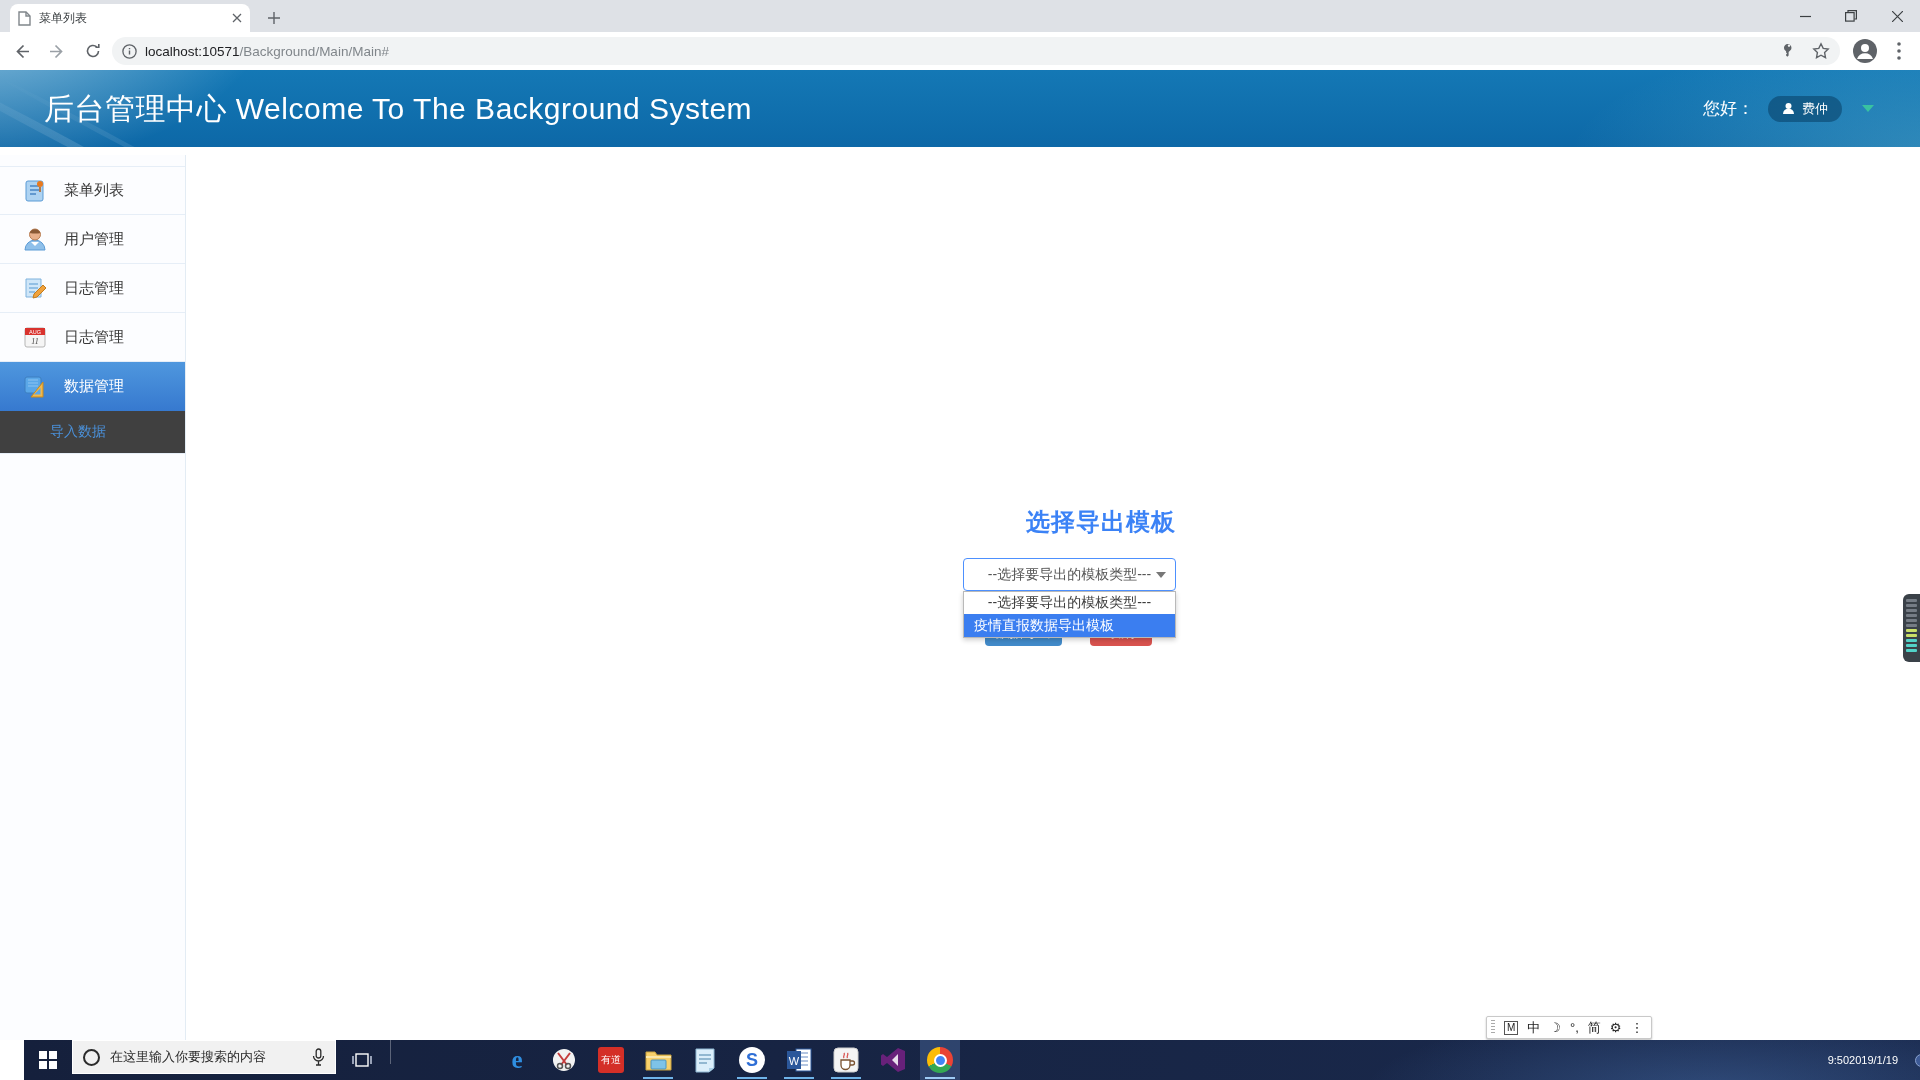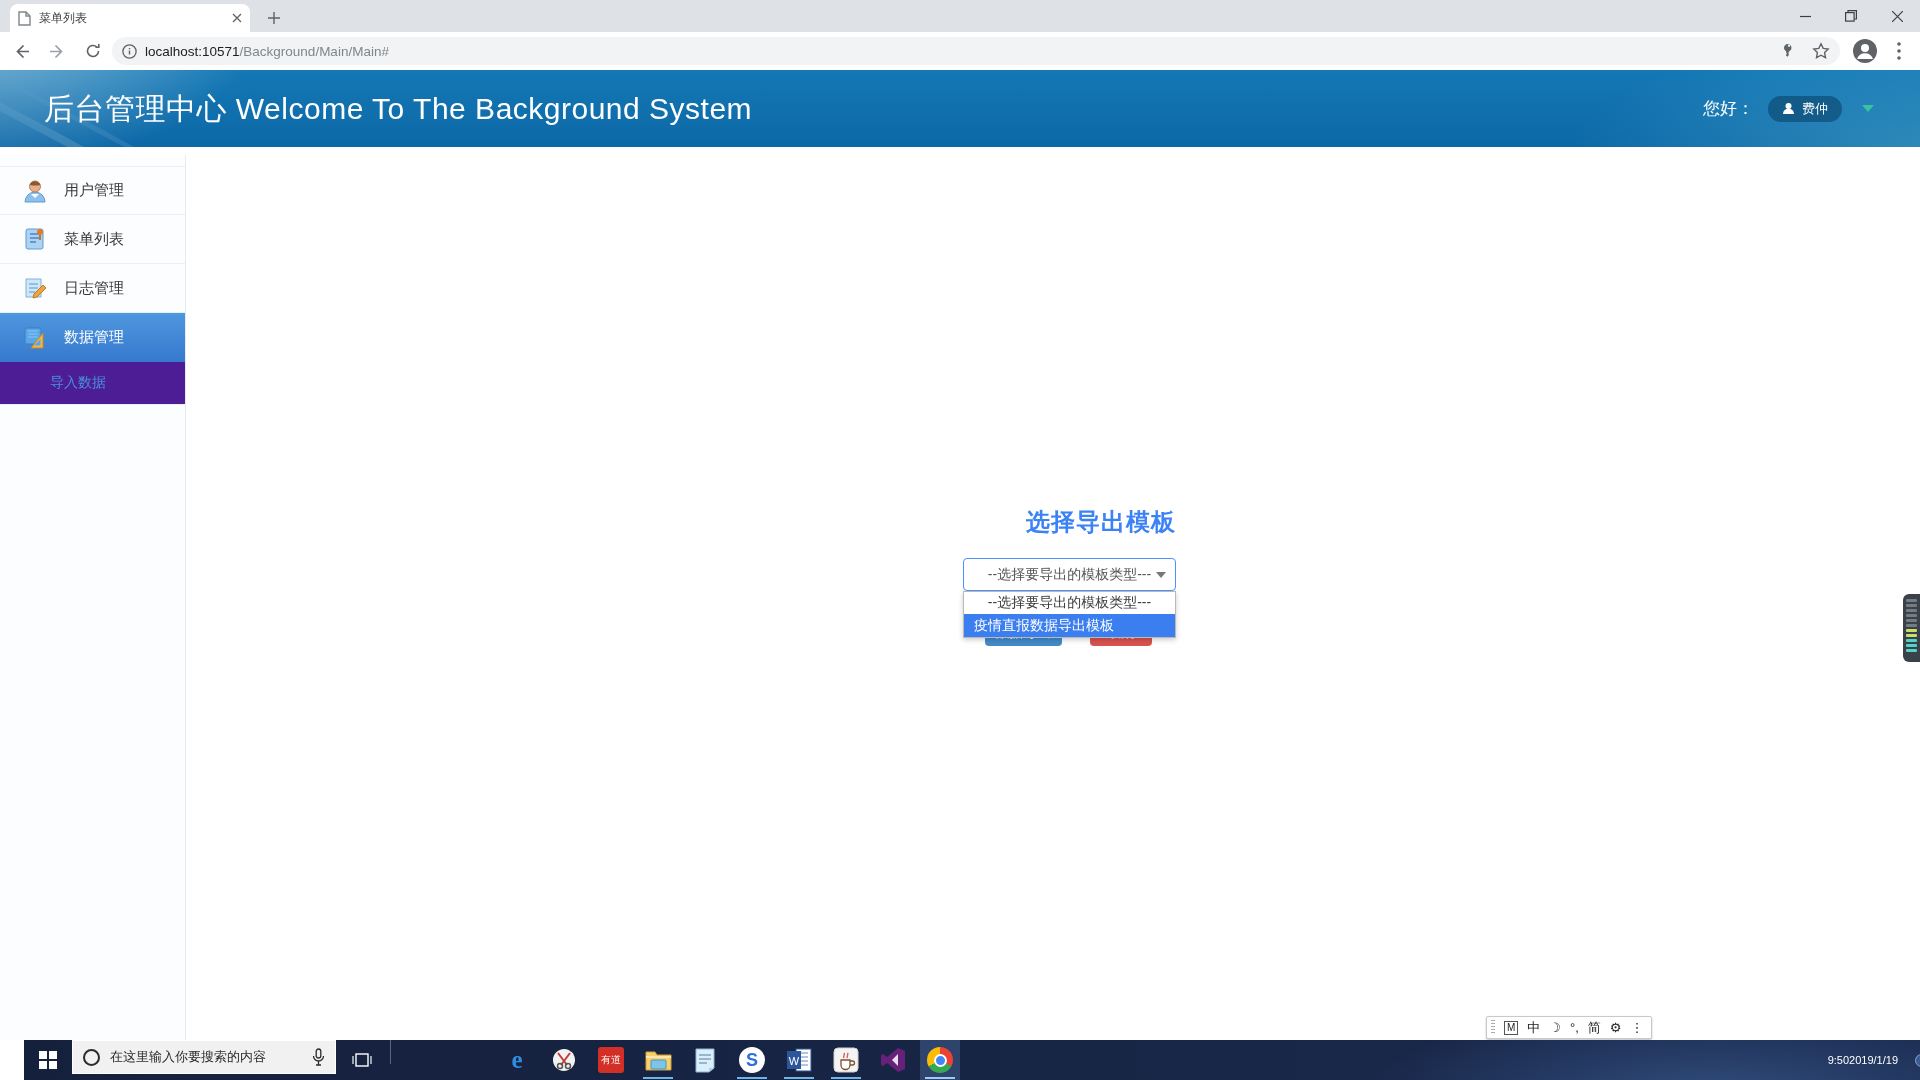--- a/index.html
+++ b/index.html
@@ -46,21 +46,21 @@
   .caret-down { width:0; height:0; border-left:6px solid transparent; border-right:6px solid transparent;
                 border-top:7px solid #39c2a1; margin-left:6px; }
 
   
   .sidebar { position:absolute; left:0; top:155px; width:186px; height:885px; background:#fcfdff;
              border-right:1px solid #e3ecf4; padding-top:11px; }
   .side-item { height:49px; display:flex; align-items:center; gap:16px; padding-left:22px;
                border-bottom:1px solid #e6eef7; font-size:15px; color:#3a3a3a; cursor:default; }
   .side-item:first-child { border-top:1px solid #e6eef7; }
   .side-item.selected { background:linear-gradient(#4f97de,#3679cf); color:#fff; border-bottom:none; }
-  .side-sub { height:43px; display:flex; align-items:center; padding-left:50px; background:#4c1d95;
+  .side-sub { height:43px; display:flex; align-items:center; padding-left:50px; background:#404040;
               border-bottom:1px solid #e6eef7; font-size:14px; color:#4a90d9; }
   .sicon { width:26px; height:26px; position:relative; flex:none; }
 
   
   .form-col { position:absolute; left:963px; top:506px; width:213px; }
   .page-heading { text-align:right; font-size:24px; font-weight:bold; color:#3b82f6; letter-spacing:1px; }
   .select-box { position:relative; margin-top:20px; height:33px; border:1px solid #4d90fe; border-radius:4px;
                 background:#fff; display:flex; align-items:center; justify-content:center;
                 font-size:14px; color:#555; z-index:6; }
   .select-box .sel-arrow { position:absolute; right:9px; top:13px; width:0; height:0;
@@ -230,52 +230,63 @@
       </span>
       <span class="caret-down"></span>
     </div>
   </div>
 
   <div class="sidebar">
 
     <div class="side-item">
       <span class="sicon">
         <svg width="26" height="26" viewBox="0 0 26 26">
+            <rect x="4" y="3" width="17" height="20" rx="2" fill="#aed3f2" stroke="#5b9bd5"></rect>
+            <path d="M8 8h9M8 12h9M8 16h6" stroke="#4a86c5" stroke-width="1.6"></path>
+            <circle cx="18" cy="6" r="3" fill="#e87a1e"></circle>
+            <path d="M18 9v5" stroke="#b55a10" stroke-width="1.5"></path>
+          </svg>
+      </span>
+      <span>菜单列表</span>
+    </div>
+
+    <div class="side-item">
+      <span class="sicon">
+        <svg width="26" height="26" viewBox="0 0 26 26">
             <path d="M3 24a10 10 0 0 1 20 0z" fill="#8fc0ea" stroke="#5b9bd5"></path>
             <path d="M9 16l4 4 4-4" fill="#fff"></path>
             <circle cx="13" cy="8.5" r="5.5" fill="#e8b08a" stroke="#b97e52"></circle>
             <path d="M7.8 7a5.5 5.5 0 0 1 10.4 0c-2 .8-7 .8-10.4 0z" fill="#8a5a35"></path>
           </svg>
       </span>
       <span>用户管理</span>
-    </div>
-
-    <div class="side-item">
-      <span class="sicon">
-        <svg width="26" height="26" viewBox="0 0 26 26">
-            <rect x="4" y="3" width="17" height="20" rx="2" fill="#aed3f2" stroke="#5b9bd5"></rect>
-            <path d="M8 8h9M8 12h9M8 16h6" stroke="#4a86c5" stroke-width="1.6"></path>
-            <circle cx="18" cy="6" r="3" fill="#e87a1e"></circle>
-            <path d="M18 9v5" stroke="#b55a10" stroke-width="1.5"></path>
-          </svg>
-      </span>
-      <span>菜单列表</span>
     </div>
 
     <div class="side-item">
       <span class="sicon">
         <svg width="26" height="26" viewBox="0 0 26 26">
             <path d="M4 4h15v18H4z" fill="#cfe6f8" stroke="#7fb2dd"></path>
             <path d="M7 9h9M7 13h9M7 17h6" stroke="#7fb2dd" stroke-width="1.4"></path>
             <path d="M12 19l9-9 3 3-9 9-4 1z" fill="#f0a23c" stroke="#c27c1d"></path>
           </svg>
       </span>
       <span>日志管理</span>
     </div>
 
+    <div class="side-item">
+      <span class="sicon">
+        <svg width="26" height="26" viewBox="0 0 26 26">
+            <rect x="3" y="4" width="20" height="19" rx="2" fill="#f5f5f5" stroke="#b5b5b5"></rect>
+            <rect x="3" y="4" width="20" height="7" fill="#d9332e"></rect>
+            <text x="13" y="9.6" font-size="5.5" fill="#fff" text-anchor="middle" font-family="Liberation Sans, sans-serif">AUG</text>
+            <text x="13" y="19.5" font-size="8" font-style="italic" fill="#444" text-anchor="middle" font-family="Liberation Serif, serif">11</text>
+          </svg>
+      </span>
+      <span>日志管理</span>
+    </div>
 
     <div class="side-item selected">
       <span class="sicon">
         <svg width="26" height="26" viewBox="0 0 26 26">
             <rect x="3" y="3" width="16" height="16" rx="2" fill="#5aa7e8" stroke="#3d7fc0"></rect>
             <path d="M6 6h10M6 9h10M6 12h10" stroke="#8cc4f2" stroke-width="1"></path>
             <path d="M21 8v15H9z" fill="#f2b84b" stroke="#c78a1e"></path>
             <path d="M18.5 14v6.5H12z" fill="#5aa7e8"></path>
           </svg>
       </span>

